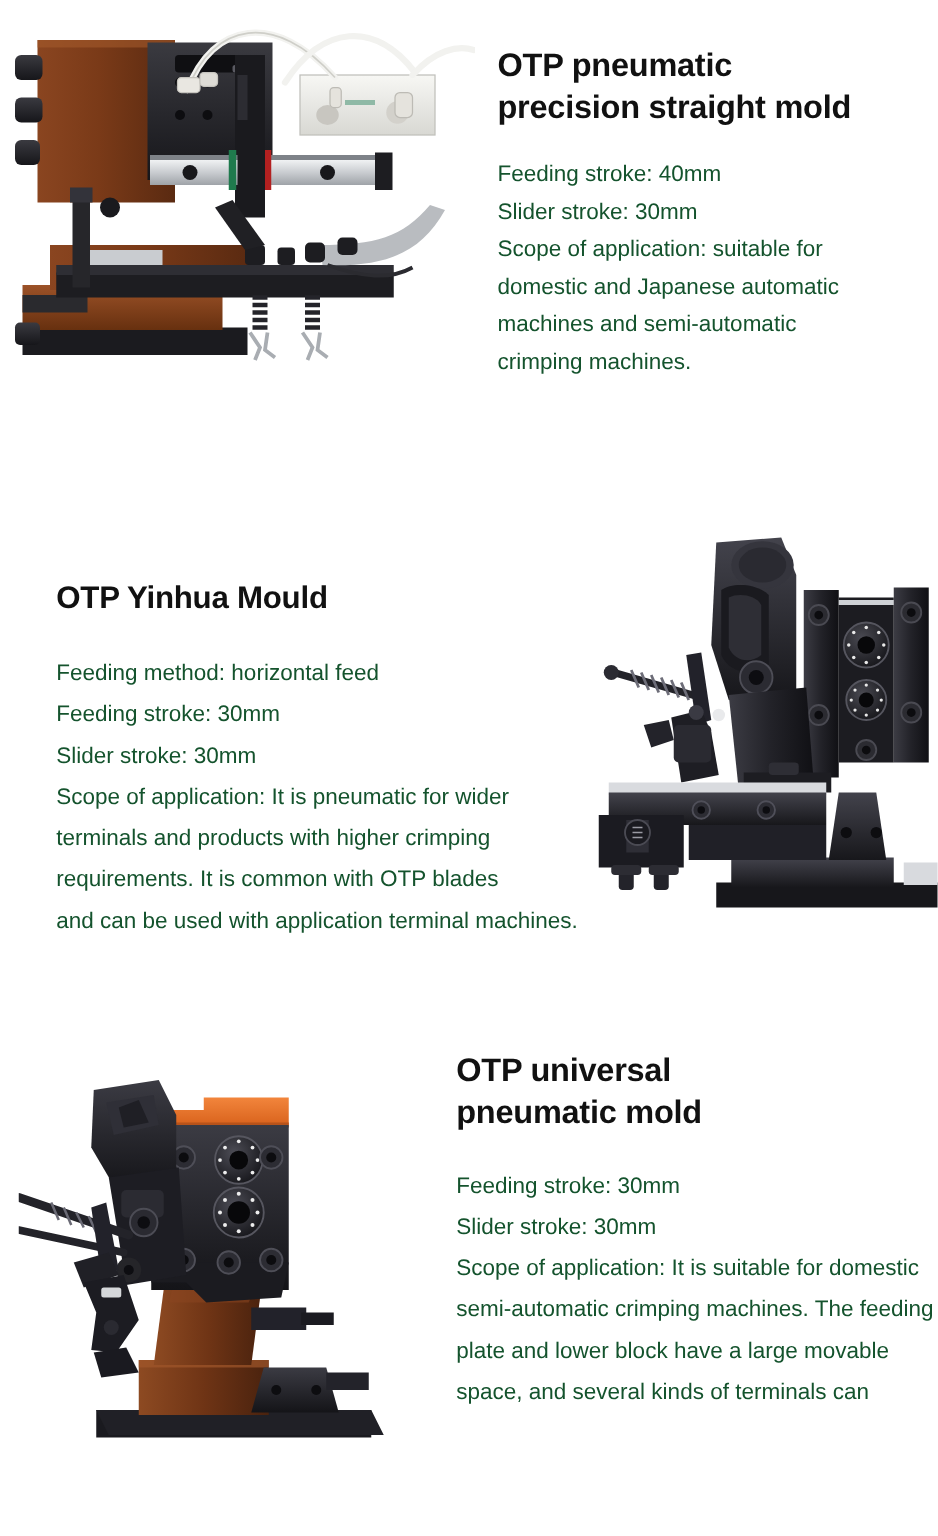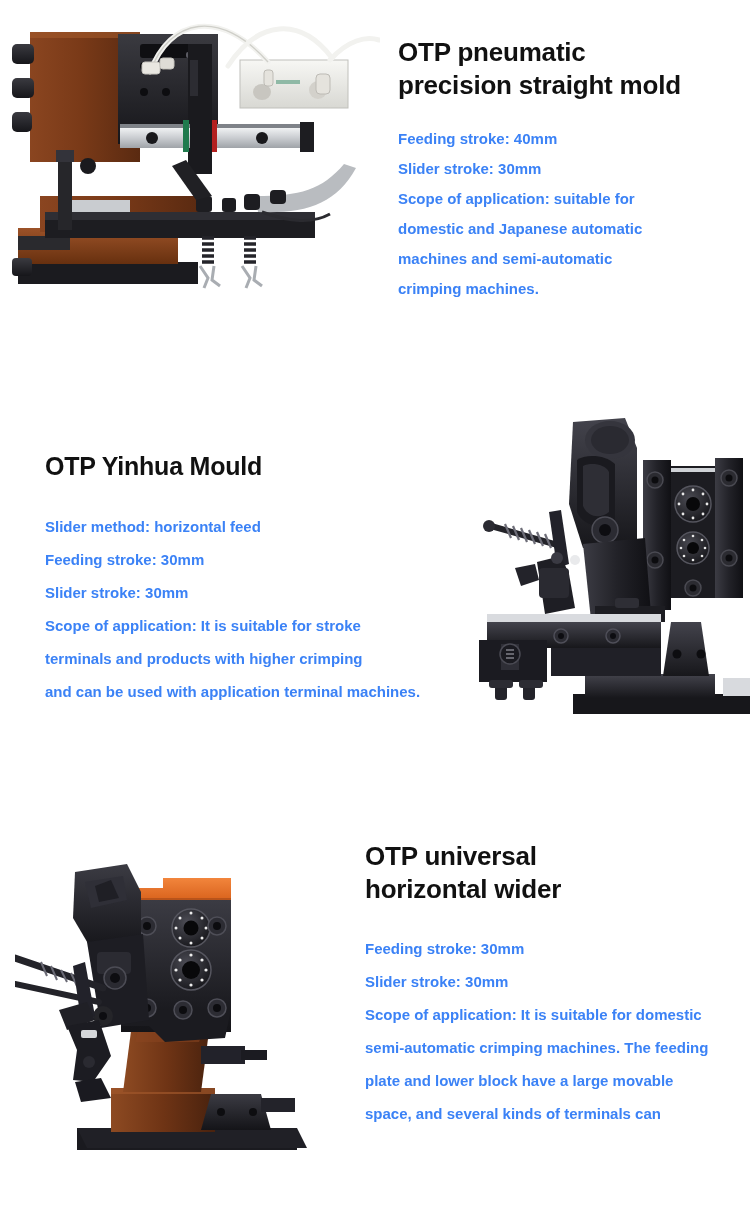--- a/index.html
+++ b/index.html
@@ -18,21 +18,21 @@
 
   .section {
     position: absolute;
     left: 0;
     width: 750px;
     display: flex;
     align-items: flex-start;
   }
 
   #section-1 { top: 0; height: 380px; }
-  #section-2 { top: 400px; height: 400px; }
+  #section-2 { top: 412px; height: 400px; }
   #section-3 { top: 820px; height: 409px; }
 
   .media {
     flex: 0 0 auto;
     position: relative;
   }
   .copy {
     flex: 0 0 auto;
     position: relative;
   }
@@ -44,25 +44,24 @@
     margin: 0;
   }
   .title-lg { font-size: 26px; line-height: 33px; }
 
   .specs {
     margin: 0;
     padding: 0;
     list-style: none;
   }
   .specs li {
-    font-size: 15px;
+    font-size: 18px;
     line-height: 30px;
-    color: #3b82f6;
+    color: #14532d;
     white-space: pre-wrap;
-    font-weight: bold;
   }
 
   
   #section-1 .media { width: 380px; height: 330px; }
   #section-1 .copy  { width: 352px; padding-left: 18px; padding-top: 36px; }
   #section-1 .title { width: 340px; }
   #section-1 .specs { margin-top: 22px; }
 
   
   #section-2 .copy  { width: 420px; padding-left: 45px; padding-top: 50px; }
@@ -200,25 +199,26 @@
       <li>crimping machines.</li>
     </ul>
   </div>
 </div>
 
 <div class="section" id="section-2">
 
   <div class="copy">
     <h2 class="title">OTP Yinhua Mould</h2>
     <ul class="specs">
-      <li>Slider method: horizontal feed</li>
+      <li>Feeding method: horizontal feed</li>
       <li>Feeding stroke: 30mm</li>
       <li>Slider stroke: 30mm</li>
-      <li>Scope of application: It is suitable for stroke</li>
+      <li>Scope of application: It is pneumatic for wider</li>
       <li>terminals and products with higher crimping</li>
+      <li>requirements. It is common with OTP blades</li>
       <li>and can be used with application terminal machines.</li>
     </ul>
   </div>
 
   <div class="media">
     <svg width="330" height="340" viewBox="0 0 330 340">
       <defs>
         <linearGradient id="bk2a" x1="0" y1="0" x2="1" y2="0">
           <stop offset="0" stop-color="#3c3c44"></stop>
           <stop offset="0.5" stop-color="#222228"></stop>
@@ -456,21 +456,21 @@
       <circle cx="74" cy="232" r="6" fill="#2a2a31"></circle>
       <path d="M60 252 L 86 248 L 96 268 L 66 272 Z" fill="#1a1a20"></path>
       <rect x="66" y="200" width="16" height="8" rx="2" fill="#d5d7da"></rect>
 
       <rect x="186" y="216" width="44" height="18" fill="#22222a"></rect>
       <rect x="226" y="220" width="26" height="10" fill="#1b1b21"></rect>
     </svg>
   </div>
 
   <div class="copy">
-    <h2 class="title title-lg"><span>OTP universal</span><br><span>horizontal wider</span></h2>
+    <h2 class="title title-lg"><span>OTP universal</span><br><span>pneumatic mold</span></h2>
     <ul class="specs">
       <li>Feeding stroke: 30mm</li>
       <li>Slider stroke: 30mm</li>
       <li>Scope of application: It is suitable for domestic</li>
       <li>semi-automatic crimping machines. The feeding</li>
       <li>plate and lower block have a large movable</li>
       <li>space, and several kinds of terminals can</li>
     </ul>
   </div>
 </div>

